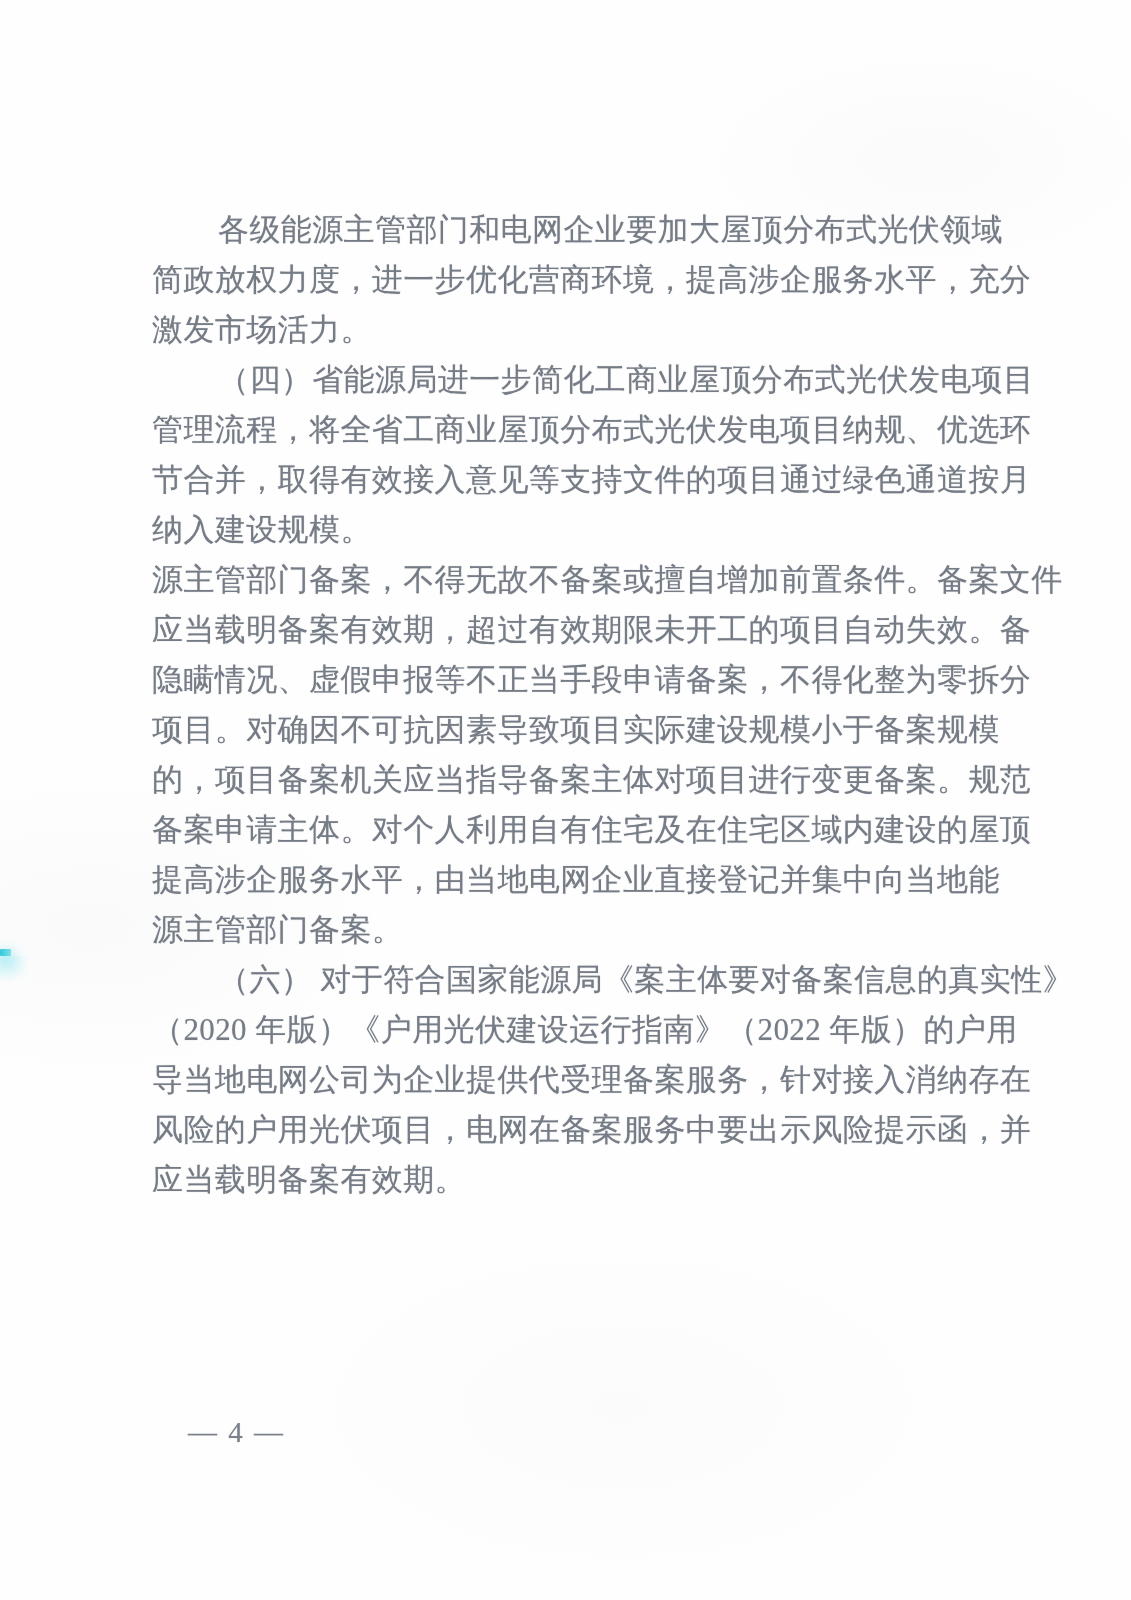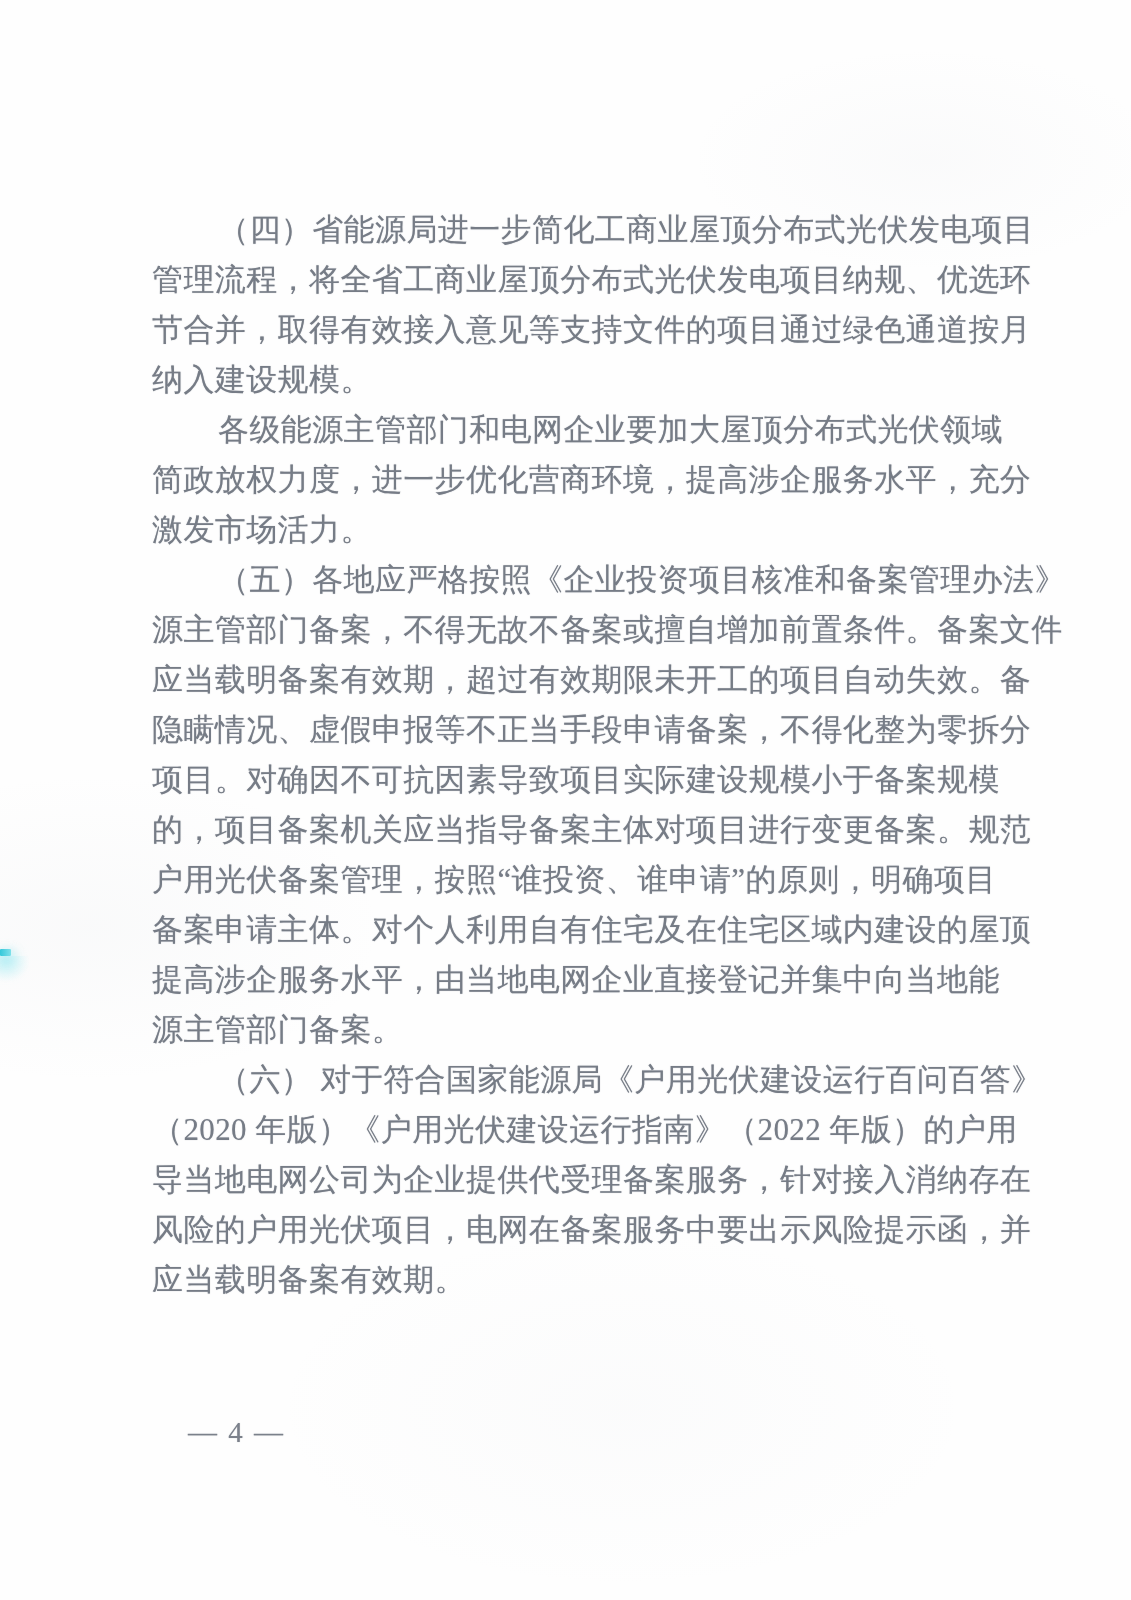--- a/index.html
+++ b/index.html
@@ -45,47 +45,45 @@
   }
 </style>
 </head>
 <body>
 
 <div class="page">
 
   <div class="body-text">
 
     <div>
+      <div class="line indent">各级能源主管部门和电网企业要加大屋顶分布式光伏领域</div>
+      <div class="line">简政放权力度，进一步优化营商环境，提高涉企服务水平，充分</div>
+      <div class="line">激发市场活力。</div>
+    </div>
+
+    <div>
       <div class="line indent">（四）省能源局进一步简化工商业屋顶分布式光伏发电项目</div>
       <div class="line">管理流程，将全省工商业屋顶分布式光伏发电项目纳规、优选环</div>
       <div class="line">节合并，取得有效接入意见等支持文件的项目通过绿色通道按月</div>
       <div class="line">纳入建设规模。</div>
     </div>
 
     <div>
-      <div class="line indent">各级能源主管部门和电网企业要加大屋顶分布式光伏领域</div>
-      <div class="line">简政放权力度，进一步优化营商环境，提高涉企服务水平，充分</div>
-      <div class="line">激发市场活力。</div>
-    </div>
-
-    <div>
-      <div class="line indent">（五）各地应严格按照《企业投资项目核准和备案管理办法》</div>
       <div class="line">源主管部门备案，不得无故不备案或擅自增加前置条件。备案文件</div>
       <div class="line">应当载明备案有效期，超过有效期限未开工的项目自动失效。备</div>
       <div class="line">隐瞒情况、虚假申报等不正当手段申请备案，不得化整为零拆分</div>
       <div class="line">项目。对确因不可抗因素导致项目实际建设规模小于备案规模</div>
       <div class="line">的，项目备案机关应当指导备案主体对项目进行变更备案。规范</div>
-      <div class="line">户用光伏备案管理，按照“谁投资、谁申请”的原则，明确项目</div>
       <div class="line">备案申请主体。对个人利用自有住宅及在住宅区域内建设的屋顶</div>
       <div class="line">提高涉企服务水平，由当地电网企业直接登记并集中向当地能</div>
       <div class="line">源主管部门备案。</div>
     </div>
 
     <div>
-      <div class="line indent">（六） 对于符合国家能源局《户用光伏建设运行百问百答》</div>
+      <div class="line indent">（六） 对于符合国家能源局《案主体要对备案信息的真实性》</div>
       <div class="line">（2020 年版）《户用光伏建设运行指南》（2022 年版）的户用</div>
       <div class="line">导当地电网公司为企业提供代受理备案服务，针对接入消纳存在</div>
       <div class="line">风险的户用光伏项目，电网在备案服务中要出示风险提示函，并</div>
       <div class="line">应当载明备案有效期。</div>
     </div>
 
   </div>
 
   <div class="page-number">— 4 —</div>
 

